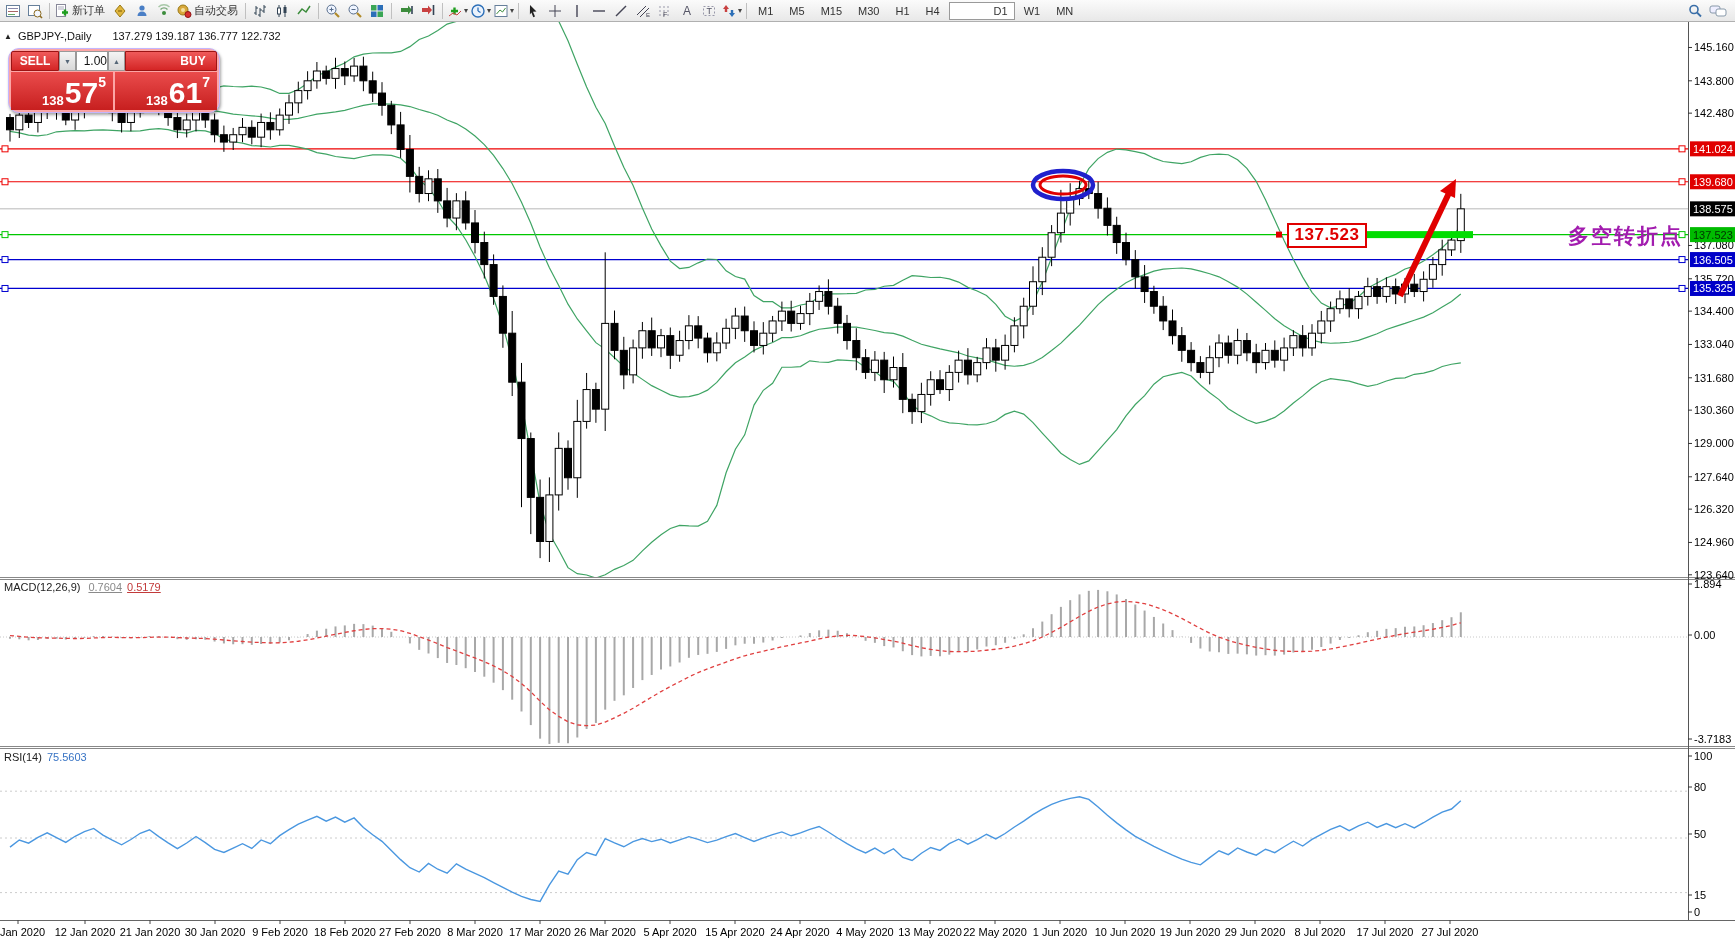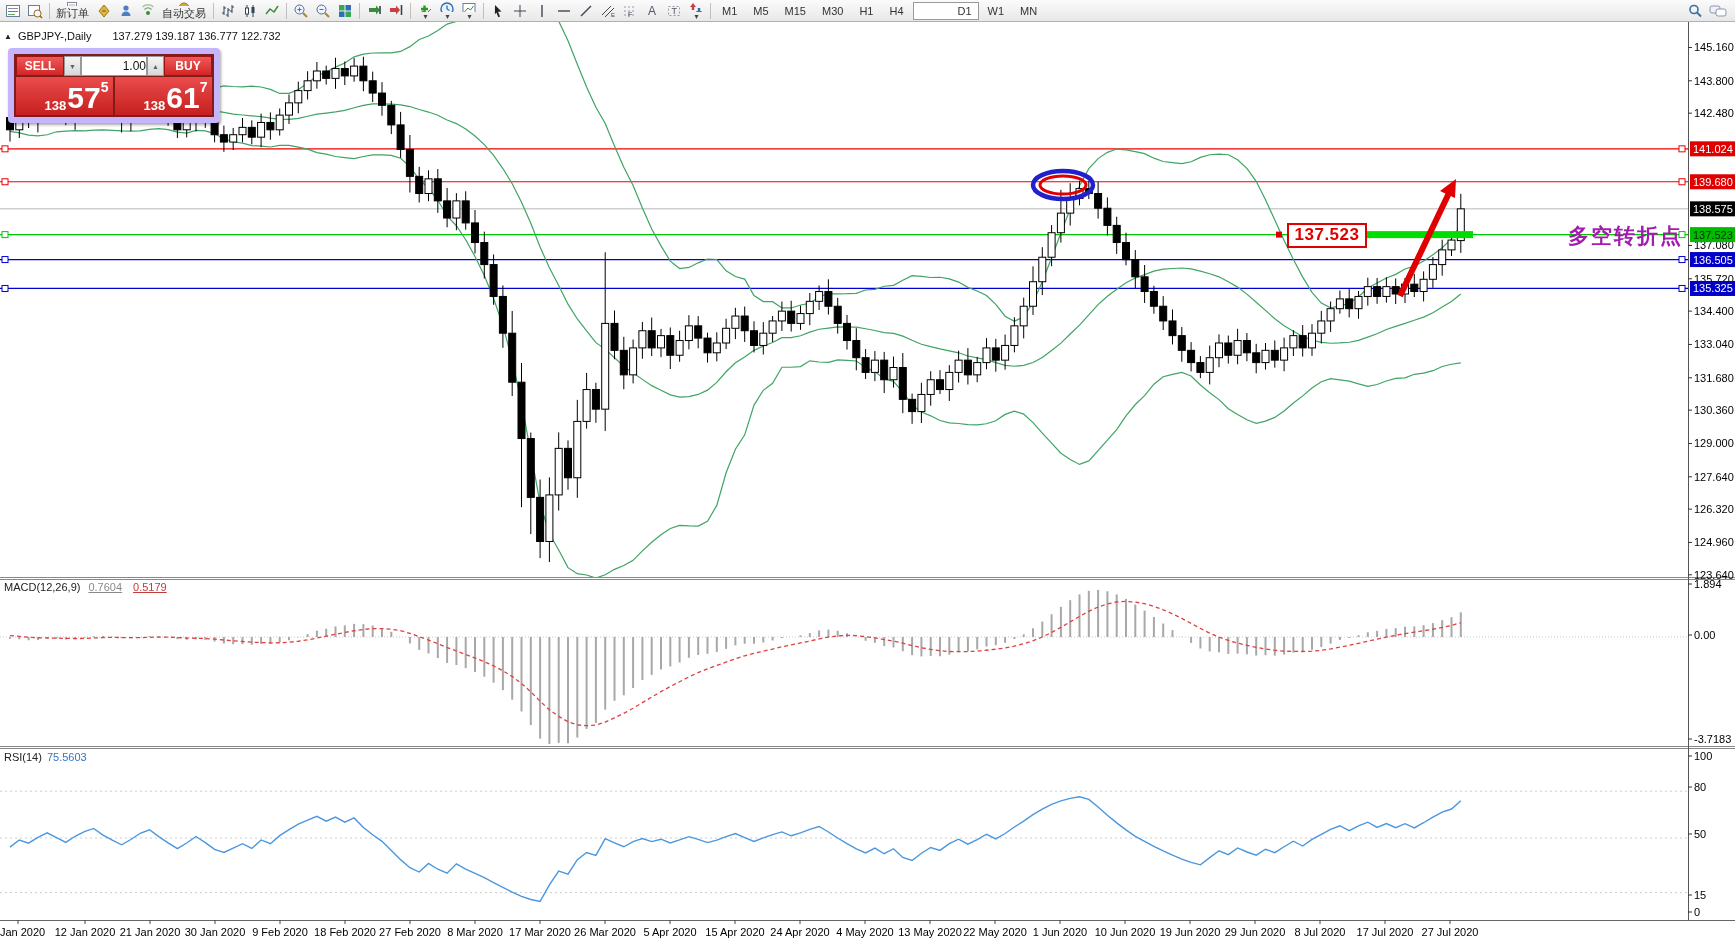--- a/index.html
+++ b/index.html
@@ -2,54 +2,54 @@
 <html><head>
 <meta charset="utf-8">
 <style>
   html,body{margin:0;padding:0;background:#fff;font-family:"Liberation Sans",sans-serif;}
   #app{position:relative;width:1735px;height:943px;overflow:hidden;background:#fff;}
   
   #toolbar{position:absolute;left:0;top:0;width:1735px;height:22px;
     background:linear-gradient(#fbfbfb,#e8e8e8);border-bottom:1px solid #b0b0b0;
     display:flex;align-items:center;padding-left:2px;box-sizing:border-box;font-size:11px;color:#333;}
   .tb{display:inline-flex;align-items:center;justify-content:center;height:20px;min-width:20px;
-    padding:0 1px;cursor:default;flex-direction:column;}
+    padding:0 1px;cursor:default;}
   .tb-label{margin-left:2px;margin-right:3px;white-space:nowrap;}
   .sep{width:1px;height:16px;background:#c0c0c0;margin:0 3px;}
   .dd{font-size:8px;color:#444;margin-left:1px;}
   .tf{padding:2px 6px;margin:0 1px;color:#333;border:1px solid transparent;}
   .tf.active{background:#fff;border:1px solid #9a9a9a;padding-left:44px;}
   #tb-right{margin-left:auto;display:flex;align-items:center;margin-right:6px;}
   
   #chart-header{position:absolute;left:4px;top:30px;font-size:11px;color:#111;display:flex;align-items:center;}
   #collapse-tri{font-size:8px;margin-right:6px;color:#222;}
   #chart-header b{font-weight:normal;margin-right:21px;}
   
-  #trade-panel{position:absolute;left:8px;top:48px;width:212px;background:#7f1d1d;
-    border:6px solid #c4b5fd;border-radius:4px;box-shadow:1px 2px 3px rgba(0,0,0,.35);padding:2px;box-sizing:border-box;}
+  #trade-panel{position:absolute;left:8px;top:48px;width:212px;background:#fca5a5;
+    border:1px solid #c4b5fd;border-radius:11px;box-shadow:1px 2px 3px rgba(0,0,0,.35);padding:2px;box-sizing:border-box;}
   #tp-row1{display:flex;height:20px;}
   .tp-btn{background:linear-gradient(#ef5a5a,#d42525);color:#fff;font-size:12px;font-weight:bold;
     display:flex;align-items:center;justify-content:center;border:1px solid #9c1414;}
   #tp-sell-btn{width:46px;border-radius:2px 0 0 0;}
-  #tp-buy-btn{width:46px;margin-left:0;border-radius:0 2px 0 0;}
+  #tp-buy-btn{width:46px;margin-left:0;border-radius:0 2px 0 0;padding-left:44px;}
   .spin{width:15px;background:linear-gradient(#f4f4f4,#d8d8d8);border:1px solid #999;color:#567;
     font-size:7px;display:flex;align-items:center;justify-content:center;}
   #tp-volume{flex:1;background:#fff;border:1px solid #999;font-size:12px;color:#111;
     display:flex;align-items:center;justify-content:flex-end;}
   #tp-row2{display:flex;height:38px;margin-top:1px;}
   .tp-price{flex:1;background:linear-gradient(#ea4c4c,#c71f1f);color:#fff;display:flex;align-items:flex-end;
     justify-content:center;padding-bottom:2px;}
   .tp-price:first-child{margin-right:2px;}
   .pp-prefix{font-size:13px;font-weight:bold;line-height:15px;margin-right:1px;margin-left:24px;}
   .pp-main{font-size:30px;font-weight:bold;line-height:30px;}
   .pp-sup{font-size:14px;font-weight:bold;line-height:14px;align-self:flex-start;margin-top:3px;}
   
   .ind-label{position:absolute;left:4px;font-size:11px;color:#222;}
   .ind-label .v1{color:#8a8a8a;margin-left:8px;text-decoration:underline;}
-  .ind-label .v2{color:#c23a3a;margin-left:11px;text-decoration:underline;}
+  .ind-label .v2{color:#c23a3a;margin-left:5px;text-decoration:underline;}
   .ind-label .vb{color:#3773c4;margin-left:5px;}
   
   #price-box{position:absolute;left:1287px;top:222px;width:76px;height:21px;background:#fff;
     border:2px solid #e00000;color:#e00000;font-size:17px;font-weight:bold;display:flex;
     align-items:center;justify-content:center;letter-spacing:0.5px;}
   #turning-point{position:absolute;left:1568px;top:221px;color:#a21caf;font-size:21px;font-weight:bold;
     letter-spacing:2px;white-space:nowrap;}
   svg text{font-family:"Liberation Sans",sans-serif;}
 </style>
 </head>

